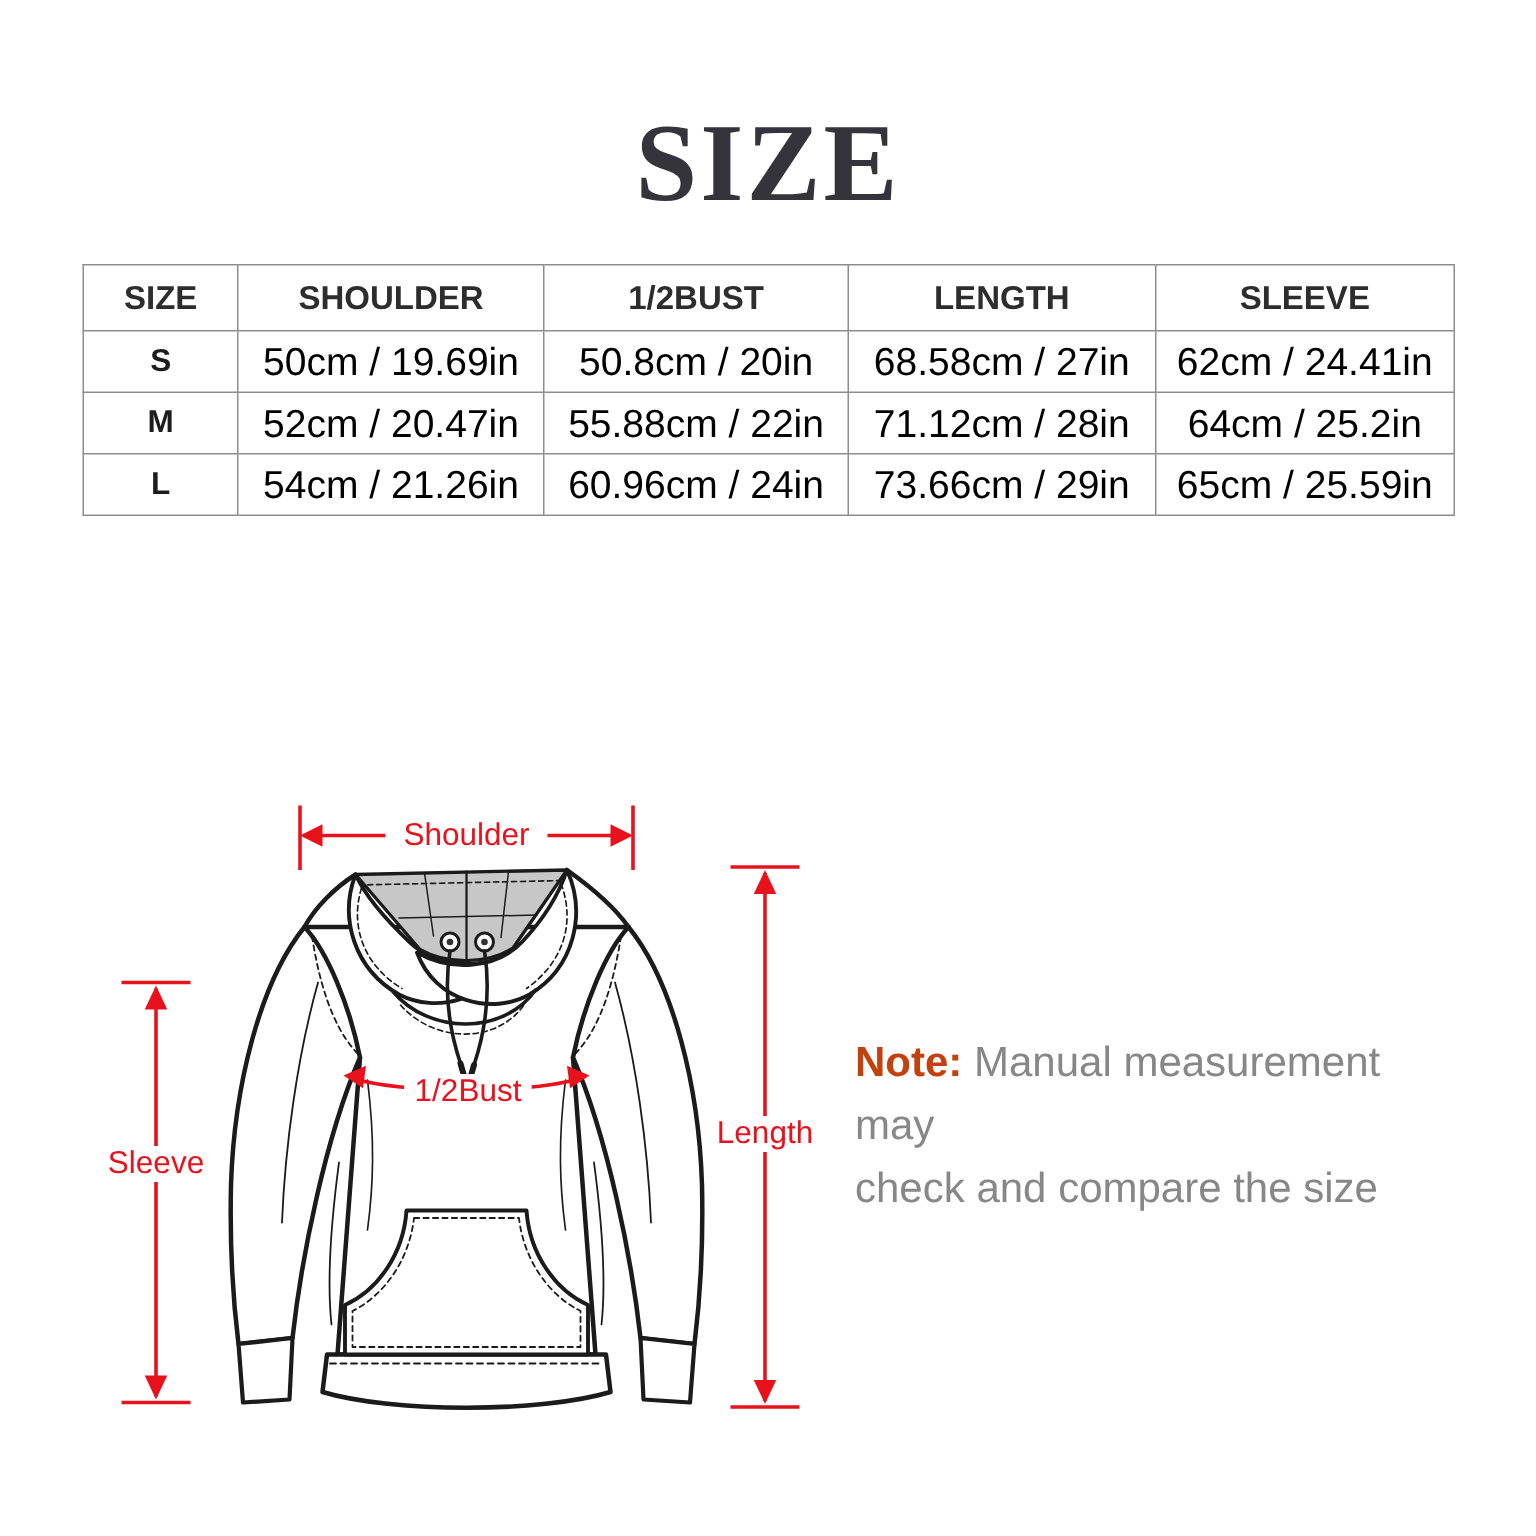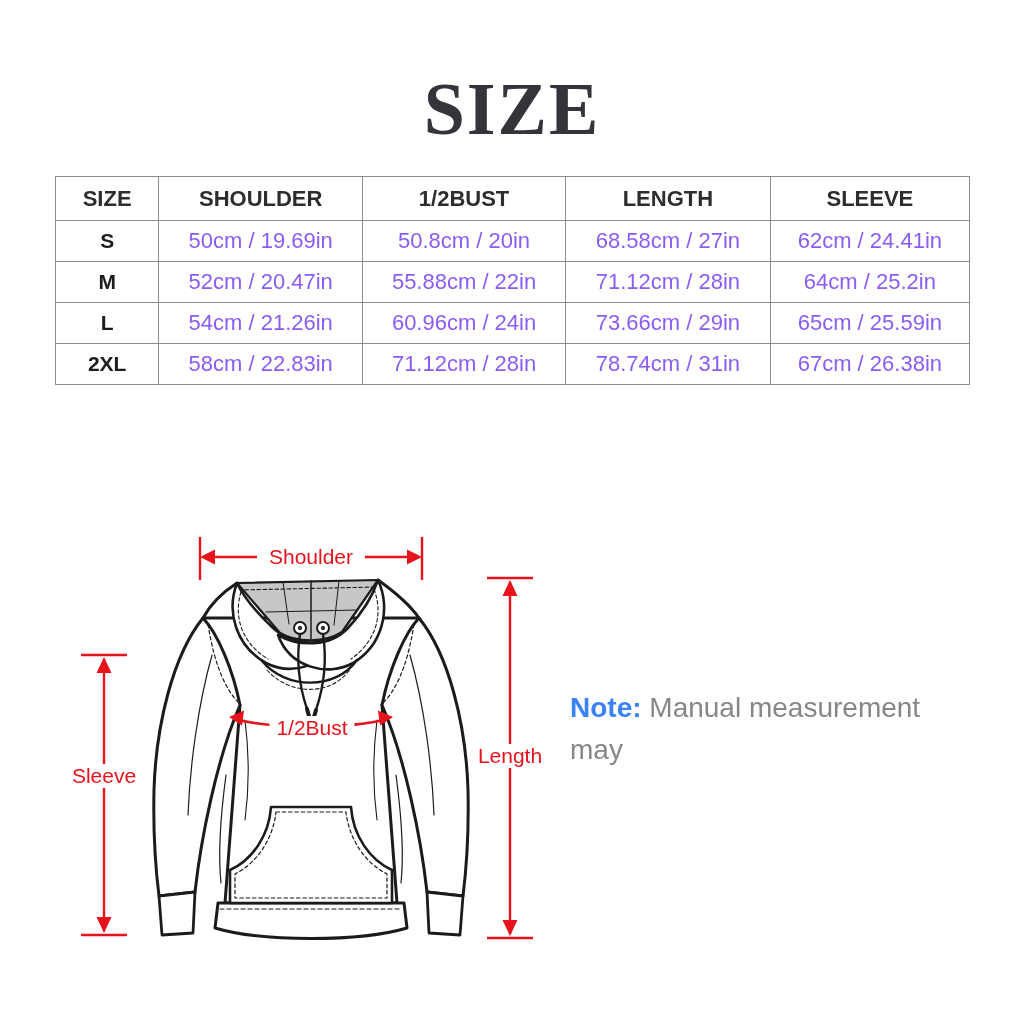--- a/index.html
+++ b/index.html
@@ -16,37 +16,37 @@
   }
   table.size-table {
     position:absolute; left:55px; top:176px; width:915px;
     border-collapse:collapse; table-layout:fixed;
   }
   table.size-table th, table.size-table td {
     border:1px solid #8d8d8d; text-align:center; vertical-align:middle;
     overflow:hidden; white-space:nowrap;
   }
   table.size-table th { height:44px; font-size:22px; font-weight:bold; color:#2d2d2d; }
-  table.size-table td { height:41px; font-size:22px; font-weight:normal; color:#8b5cf6; }
+  table.size-table td { height:41px; font-size:26px; font-weight:normal; color:#000000; }
   table.size-table td.size-col { font-weight:bold; color:#1d1d1d; font-size:21px; }
   .diagram-svg { position:absolute; left:40px; top:520px; width:540px; height:460px; }
   .measure-label {
     position:absolute; transform:translate(-50%,-50%);
     background:#ffffff; color:#e8121c; font-size:21px; line-height:24px;
     padding:0 7px; white-space:nowrap; z-index:5;
   }
   .label-shoulder { left:311px; top:557px; padding:0 12px; }
   .label-bust     { left:312px; top:728px; }
   .label-length   { left:510px; top:756px; }
   .label-sleeve   { left:104px; top:776px; }
   .note {
     position:absolute; left:570px; top:687px; width:410px;
     font-size:28px; line-height:42px; color:#878787;
   }
-  .note .note-prefix { font-weight:bold; color:#3b82f6; }
+  .note .note-prefix { font-weight:bold; color:#c2410c; }
 </style>
 </head>
 <body>
 
 <div class="page">
 
   <div class="title">SIZE</div>
 
   <table class="size-table">
     <colgroup>
@@ -79,27 +79,20 @@
         <td>55.88cm / 22in</td>
         <td>71.12cm / 28in</td>
         <td>64cm / 25.2in</td>
       </tr>
       <tr>
         <td class="size-col">L</td>
         <td>54cm / 21.26in</td>
         <td>60.96cm / 24in</td>
         <td>73.66cm / 29in</td>
         <td>65cm / 25.59in</td>
-      </tr>
-      <tr>
-        <td class="size-col">2XL</td>
-        <td>58cm / 22.83in</td>
-        <td>71.12cm / 28in</td>
-        <td>78.74cm / 31in</td>
-        <td>67cm / 26.38in</td>
       </tr>
     </tbody>
   </table>
 
   <svg class="diagram-svg" viewBox="0 0 540 460" xmlns="http://www.w3.org/2000/svg">
     <g stroke="#1b1b1b" fill="none" stroke-linecap="round" stroke-linejoin="round">
 
       <path fill="#ffffff" stroke-width="3" d="M163,98 C168,152 184,172 200,185 L185,383 L357,383 L342,185 C358,172 374,152 379,98 Z"></path>
 
       <path fill="#ffffff" stroke-width="3" d="M178,383 L364,383 L367,408 C320,422 222,422 175,408 Z"></path>
@@ -180,15 +173,16 @@
     </g>
   </svg>
 
   <div class="measure-label label-shoulder">Shoulder</div>
   <div class="measure-label label-bust">1/2Bust</div>
   <div class="measure-label label-length">Length</div>
   <div class="measure-label label-sleeve">Sleeve</div>
 
   <div class="note">
     <div class="note-line"><span class="note-prefix">Note:</span> <span>Manual measurement may</span></div>
+    <div class="note-line">check and compare the size</div>
   </div>
 
 </div>
 
 </body></html>

